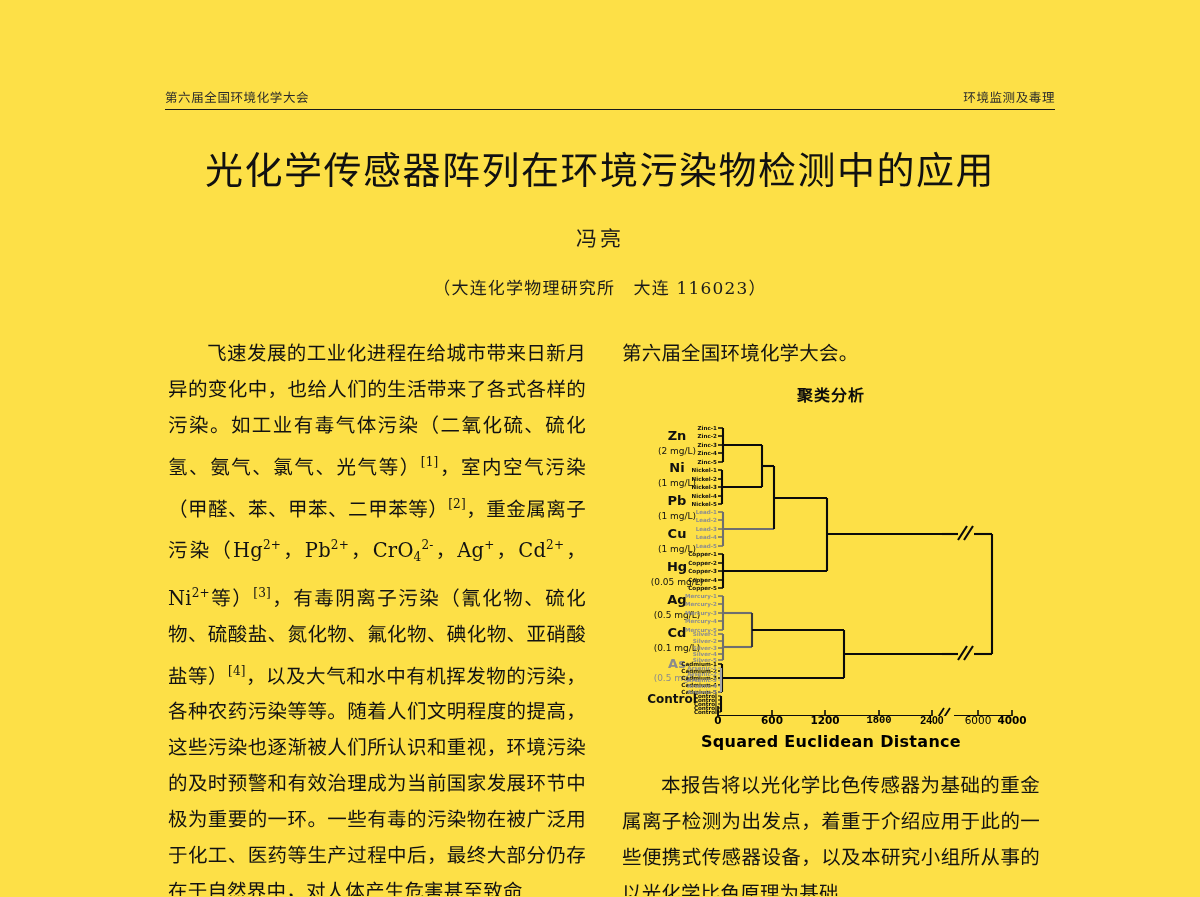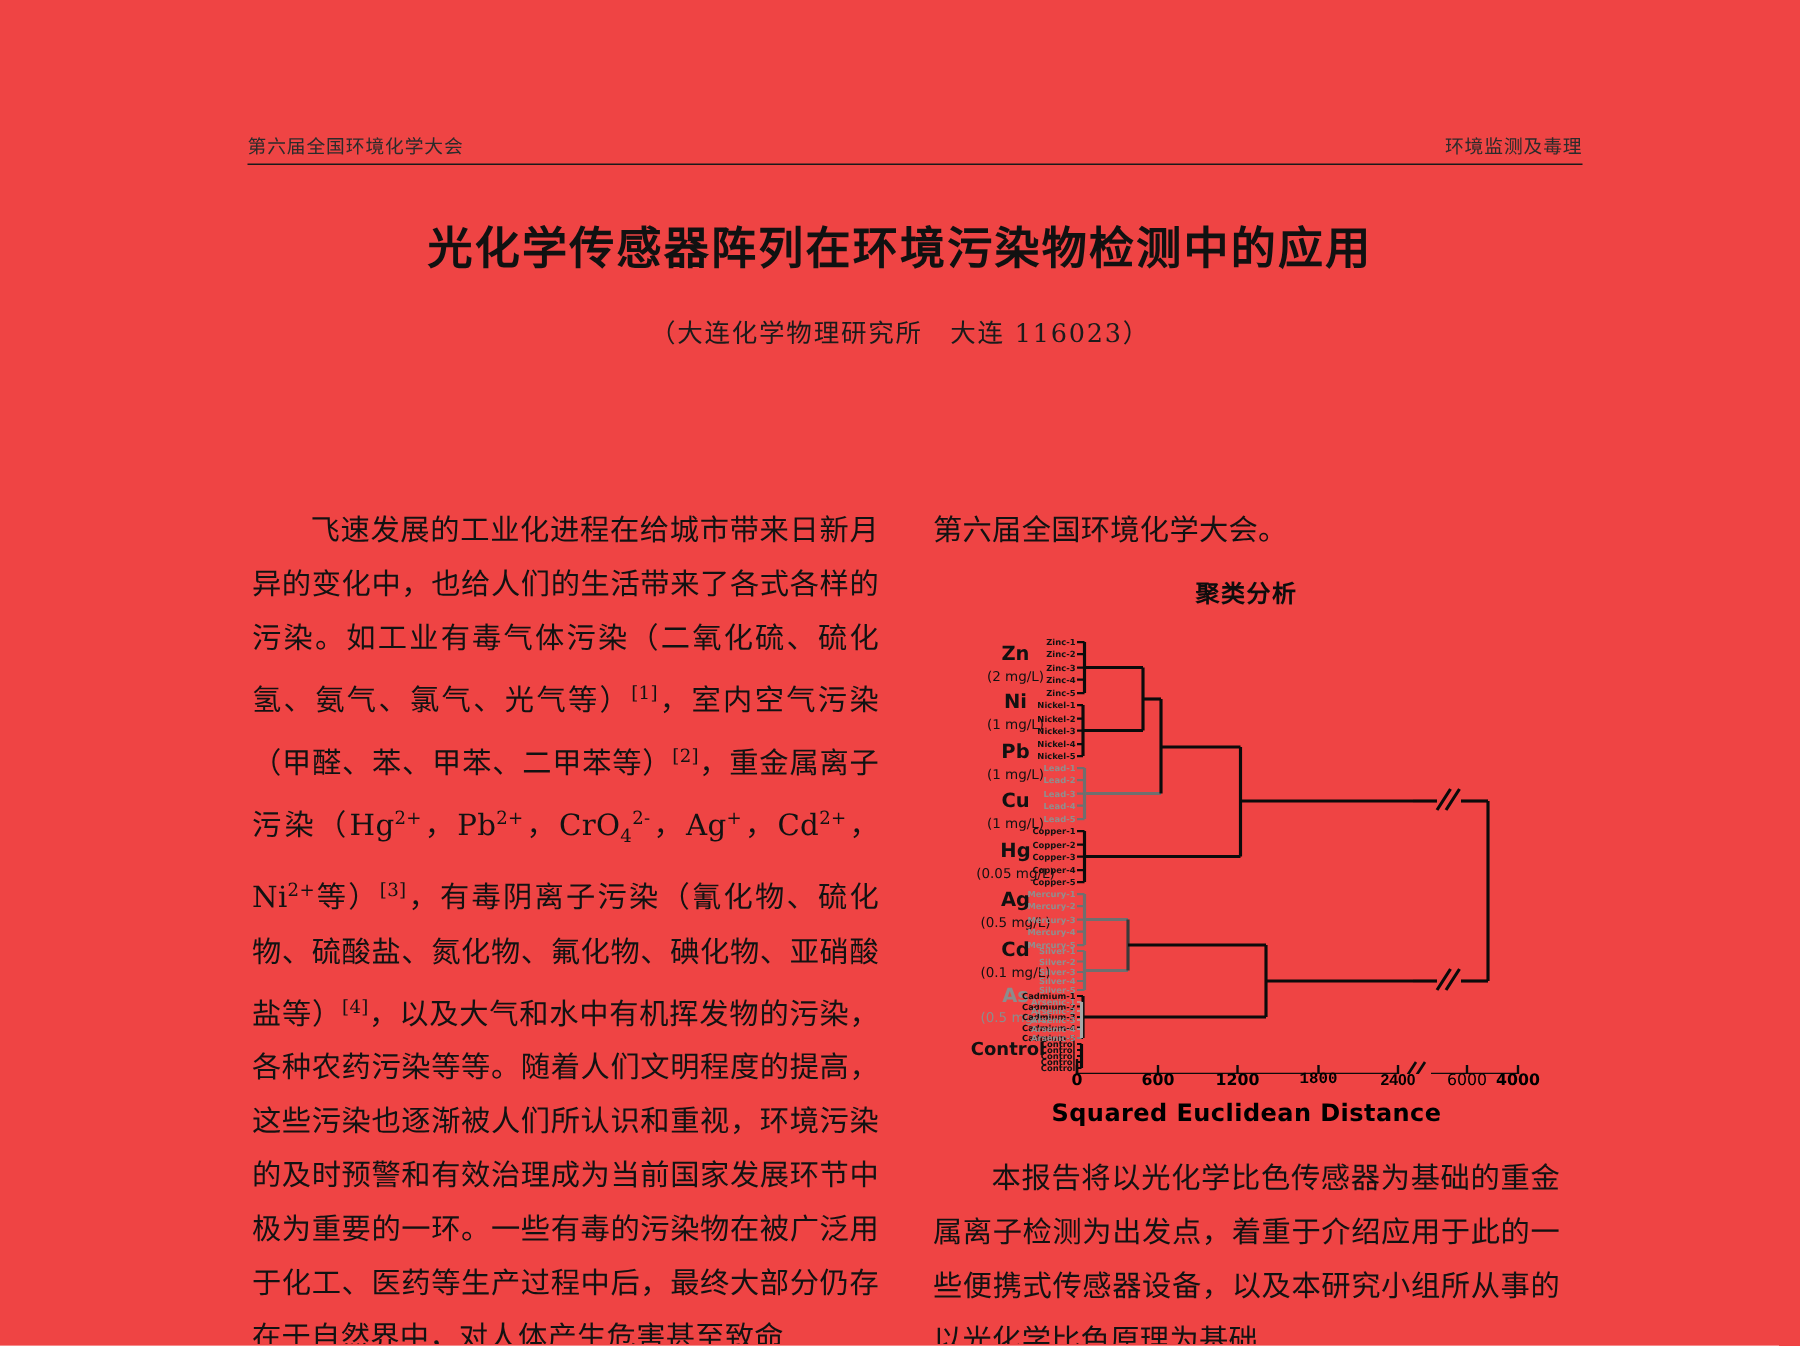--- a/index.html
+++ b/index.html
@@ -13,21 +13,21 @@
     height: 897px;
     position: relative;
     overflow: hidden;
     font-family: "Liberation Serif", "DejaVu Serif", serif;
     color: #000000;
   }
 
   .page {
     position: absolute;
     inset: 0;
-    background: #ef4444;
+    background: #fde047;
   }
 
   
   .running-head {
     position: absolute;
     top: 80px;
     left: 165px;
     right: 145px;
     height: 26px;
     display: flex;
@@ -47,22 +47,22 @@
   
   .title-block {
     position: absolute;
     top: 148px;
     left: 0;
     width: 1200px;
     text-align: center;
   }
   .doc-title {
     font-family: "DejaVu Serif", "Liberation Serif", serif;
-    font-size: 30px;
-    font-weight: 700;
+    font-size: 38px;
+    font-weight: 400;
     letter-spacing: 1.5px;
     color: #111;
     line-height: 1.25;
   }
   .doc-author {
     margin-top: 26px;
     font-family: "DejaVu Serif", "Liberation Serif", serif;
     font-size: 21px;
     letter-spacing: 3px;
     color: #1b1b1b;
@@ -131,20 +131,21 @@
 
 <div class="page">
 
   <div class="running-head">
     <span class="rh-text">第六届全国环境化学大会</span>
     <span class="rh-text">环境监测及毒理</span>
   </div>
 
   <div class="title-block">
     <div class="doc-title">光化学传感器阵列在环境污染物检测中的应用</div>
+    <div class="doc-author">冯亮</div>
     <div class="doc-affiliation">（大连化学物理研究所　大连 116023）</div>
   </div>
 
   <div class="columns">
 
     <div class="col">
       <p><span>飞速发展的工业化进程在给城市带来日新月异的变化中，也给人们的生活带来了各式各样的污染。如工业有毒气体污染（二氧化硫、硫化氢、氨气、氯气、光气等）</span><sup>[1]</sup><span>，室内空气污染（甲醛、苯、甲苯、二甲苯等）</span><sup>[2]</sup><span>，重金属离子污染（Hg</span><sup>2+</sup><span>，Pb</span><sup>2+</sup><span>，CrO</span><sub>4</sub><sup>2-</sup><span>，Ag</span><sup>+</sup><span>，Cd</span><sup>2+</sup><span>，Ni</span><sup>2+</sup><span>等）</span><sup>[3]</sup><span>，有毒阴离子污染（氰化物、硫化物、硫酸盐、氮化物、氟化物、碘化物、亚硝酸盐等）</span><sup>[4]</sup><span>，以及大气和水中有机挥发物的污染，各种农药污染等等。随着人们文明程度的提高，这些污染也逐渐被人们所认识和重视，环境污染的及时预警和有效治理成为当前国家发展环节中极为重要的一环。一些有毒的污染物在被广泛用于化工、医药等生产过程中后，最终大部分仍存在于自然界中，对人体产生危害甚至致命</span></p>
     </div>
 
     <div class="col">

